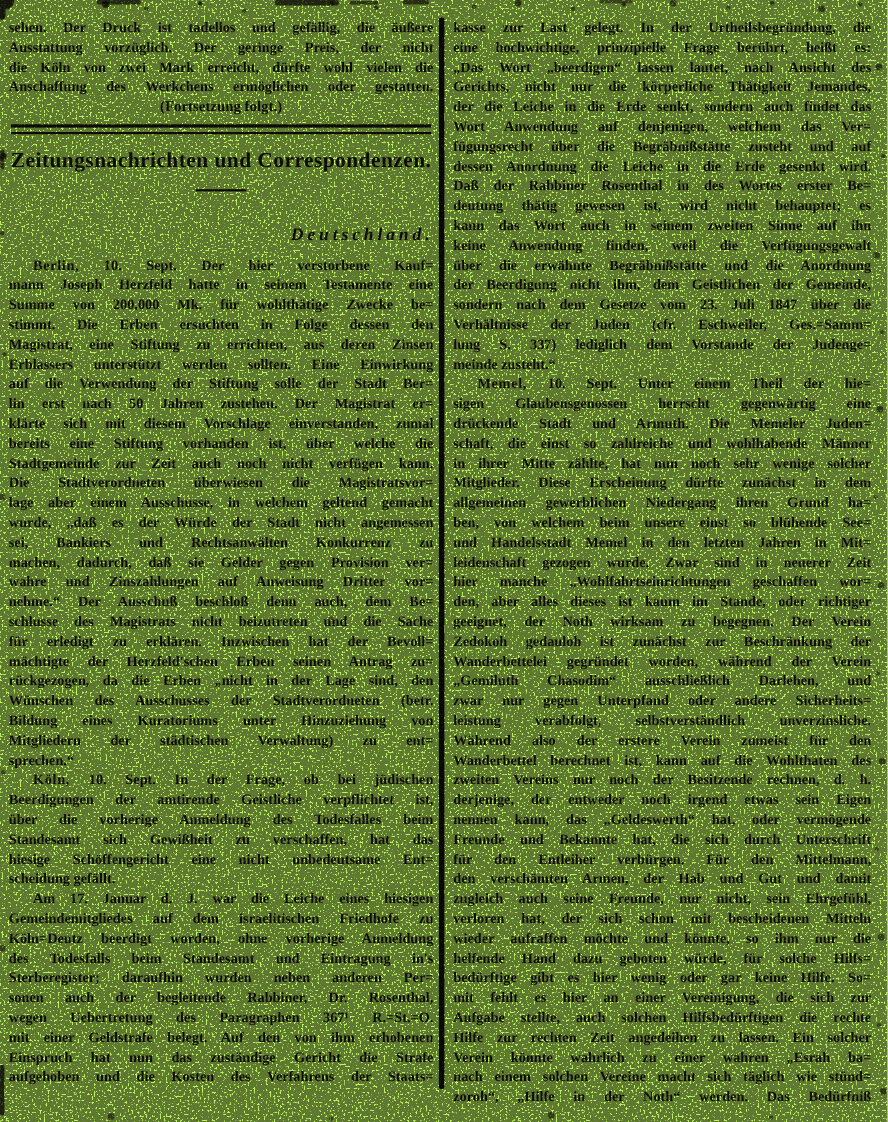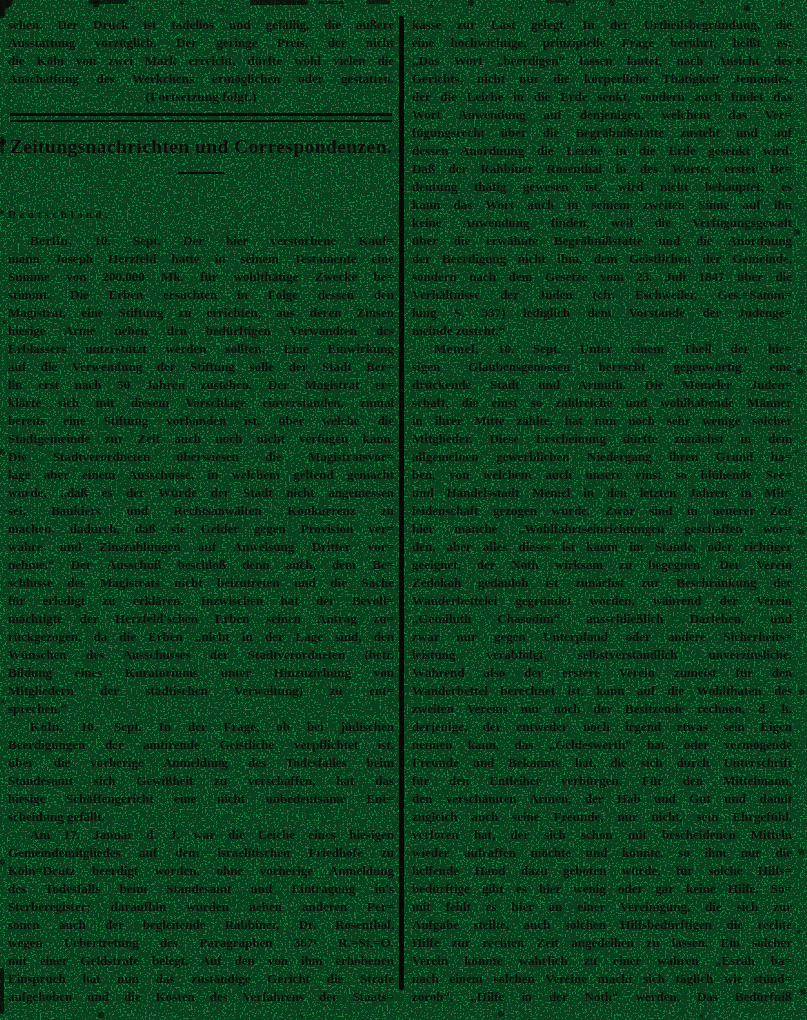--- a/index.html
+++ b/index.html
@@ -1,39 +1,39 @@
 <!DOCTYPE html>
 <html><head>
 <meta charset="utf-8">
 <style>
   html,body{margin:0;padding:0;background:#d8d4cc;}
   .page{
     position:relative;width:807px;height:1020px;overflow:hidden;
-    background:#15803d;
+    background:#bef264;
     color:#1c1712;
     font-family:"Liberation Serif", serif;
     font-weight:bold;
   }
   .col{position:absolute;top:16px;}
   .col-left{left:8px;width:386px;}
   .col-right{left:412px;width:380px;}
   .line{
     font-size:13px;line-height:18px;
     text-align:justify;text-align-last:justify;
     white-space:normal;overflow:visible;
   }
   .line.first{text-indent:22px;}
   .line.end{text-align-last:left;}
   .lead{font-weight:bold;letter-spacing:.6px;}
   .center-line{font-size:13.5px;line-height:18px;text-align:center;}
   .double-rule{height:4px;border-top:3px solid #18130e;border-bottom:2px solid #18130e;margin:7px 2px 13px 2px;}
   .section-heading{font-size:19.5px;line-height:24px;text-align:center;letter-spacing:.4px;margin:0 0 13px 0;}
   .short-rule{width:46px;border-top:2px solid #18130e;margin:0 auto;height:0;}
   .rule-gap{height:30px;}
-  .spaced-heading{font-size:11px;line-height:20px;text-align:left;letter-spacing:3.5px;margin:0 0 8px 0;}
+  .spaced-heading{font-size:16px;line-height:20px;text-align:right;letter-spacing:3.5px;margin:0 0 8px 0;font-style:italic;}
   .divider{position:absolute;left:399px;top:16px;width:5px;height:974px;background:#14100b;border-radius:2px;}
   .noise-svg{position:absolute;left:0;top:0;pointer-events:none;}
   .artifact{position:absolute;background:rgba(22,17,12,.88);}
   .a-corner{left:0;top:0;width:13px;height:9px;border-radius:0 0 9px 0;}
   .a-corner2{left:0;top:9px;width:5px;height:9px;border-radius:0 0 4px 0;}
   .a-top1{left:88px;top:0;width:40px;height:4px;border-radius:2px;opacity:.8;}
   .a-top2{left:250px;top:0;width:58px;height:5px;border-radius:2px;opacity:.85;}
   .a-top3{left:318px;top:1px;width:26px;height:3px;border-radius:2px;opacity:.7;}
   .a-top4{left:366px;top:0;width:24px;height:4px;border-radius:2px;opacity:.75;}
   .a-top5{left:545px;top:0;width:30px;height:3px;border-radius:2px;opacity:.55;}
@@ -83,21 +83,20 @@
     <div class="section-heading">Zeitungsnachrichten und Correspondenzen.</div>
     <div class="short-rule"></div>
     <div class="rule-gap"></div>
     <div class="spaced-heading">Deutschland.</div>
     <div class="para">
         <div class="line first"><b class="lead">Berlin,</b> 10. Sept.   Der hier verstorbene Kauf=</div>
         <div class="line">mann Joseph Herzfeld hatte in seinem Testamente eine</div>
         <div class="line">Summe von 200,000 Mk. für wohlthätige Zwecke be=</div>
         <div class="line">stimmt.  Die Erben ersuchten in Folge dessen den</div>
         <div class="line">Magistrat, eine Stiftung zu errichten, aus deren Zinsen</div>
-        <div class="line">hiesige Arme neben den bedürftigen Verwandten des</div>
         <div class="line">Erblassers unterstützt werden sollten. Eine Einwirkung</div>
         <div class="line">auf die Verwendung der Stiftung solle der Stadt Ber=</div>
         <div class="line">lin erst nach 50 Jahren zustehen.  Der Magistrat er=</div>
         <div class="line">klärte sich mit diesem Vorschlage einverstanden, zumal</div>
         <div class="line">bereits eine Stiftung vorhanden ist, über welche die</div>
         <div class="line">Stadtgemeinde zur Zeit auch noch nicht verfügen kann.</div>
         <div class="line">Die Stadtverordneten überwiesen die Magistratsvor=</div>
         <div class="line">lage aber einem Ausschusse, in welchem geltend gemacht</div>
         <div class="line">wurde, „daß es der Würde der Stadt nicht angemessen</div>
         <div class="line">sei, Bankiers und Rechtsanwälten Konkurrenz zu</div>
@@ -159,21 +158,21 @@
         <div class="line end">meinde zusteht.“</div>
       </div>
     <div class="para">
         <div class="line first"><b class="lead">Memel,</b> 10. Sept.   Unter einem Theil der hie=</div>
         <div class="line">sigen Glaubensgenossen herrscht gegenwärtig eine</div>
         <div class="line">drückende Stadt und Armuth.  Die Memeler Juden=</div>
         <div class="line">schaft, die einst so zahlreiche und wohlhabende Männer</div>
         <div class="line">in ihrer Mitte zählte, hat nun noch sehr wenige solcher</div>
         <div class="line">Mitglieder.  Diese Erscheinung dürfte zunächst in dem</div>
         <div class="line">allgemeinen gewerblichen Niedergang ihren Grund ha=</div>
-        <div class="line">ben, von welchem auch unsere einst so blühende See=</div>
+        <div class="line">ben, von welchem beim unsere einst so blühende See=</div>
         <div class="line">und Handelsstadt Memel in den letzten Jahren in Mit=</div>
         <div class="line">leidenschaft gezogen wurde.  Zwar sind in neuerer Zeit</div>
         <div class="line">hier manche „Wohlfahrtseinrichtungen geschaffen wor=</div>
         <div class="line">den, aber alles dieses ist kaum im Stande, oder richtiger</div>
         <div class="line">geeignet, der Noth wirksam zu begegnen.  Der Verein</div>
         <div class="line">Zedokoh gedauloh ist zunächst zur Beschränkung der</div>
         <div class="line">Wanderbettelei gegründet worden, während der Verein</div>
         <div class="line">„Gemiluth Chasodim“ ausschließlich Darlehen, und</div>
         <div class="line">zwar nur gegen Unterpfand oder andere Sicherheits=</div>
         <div class="line">leistung verabfolgt, selbstverständlich unverzinsliche.</div>

